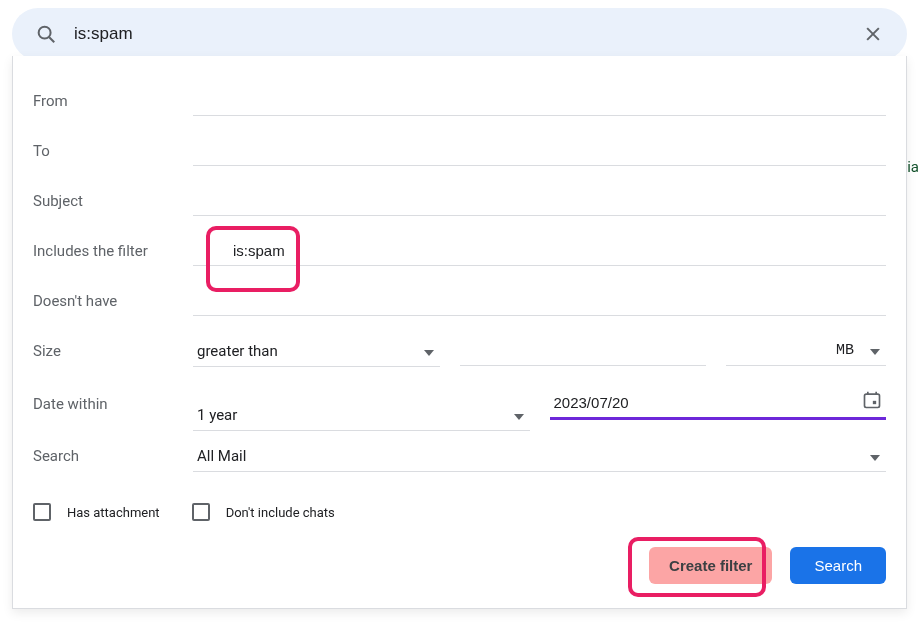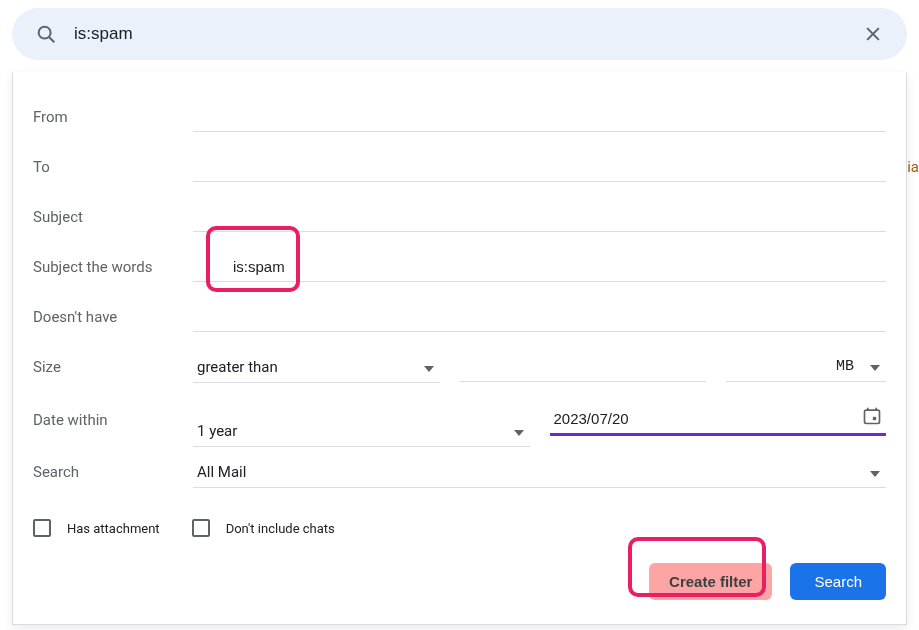--- a/index.html
+++ b/index.html
@@ -32,21 +32,21 @@
       flex: 1;
       border: none;
       background: transparent;
       font-size: 17px;
       color: #202124;
       outline: none;
       padding: 0 6px;
     }
     .filter-panel {
       position: absolute;
-      top: 72px;
+      top: 56px;
       left: 12px;
       right: 12px;
       background: #fff;
       border: 1px solid #dadce0;
       border-top: none;
       box-shadow: 0 4px 10px rgba(0,0,0,0.08);
       padding: 20px 20px 24px 20px;
     }
     .form-row {
       display: flex;
@@ -151,21 +151,21 @@
       position: absolute;
       border: 4px solid #e91e63;
       border-radius: 10px;
       pointer-events: none;
     }
     .side-letters {
       position: absolute;
       right: 0;
       top: 158px;
       font-size: 15px;
-      color: #a16207;
+      color: #14532d;
     }
   </style>
 </head>
 <body>
 
 <div class="search-bar">
   <div class="icon-wrap">
     <svg width="22" height="22" viewBox="0 0 24 24" fill="none" stroke="#5f6368" stroke-width="2.2">
         <circle cx="10.5" cy="10.5" r="6.5"></circle>
         <line x1="15.5" y1="15.5" x2="21" y2="21"></line>
@@ -193,21 +193,21 @@
     <div class="form-label">To</div>
     <input class="text-input" type="text" value="" style="">
   </div>
 
   <div class="form-row">
     <div class="form-label">Subject</div>
     <input class="text-input" type="text" value="" style="">
   </div>
 
   <div class="form-row">
-    <div class="form-label">Subject the words</div>
+    <div class="form-label">Includes the filter</div>
     <input class="text-input" style="padding-left: 40px;" type="text" value="is:spam">
   </div>
 
   <div class="form-row">
     <div class="form-label">Doesn't have</div>
     <input class="text-input" type="text" value="" style="">
   </div>
 
   <div class="form-row size-row">
     <div class="form-label">Size</div>

